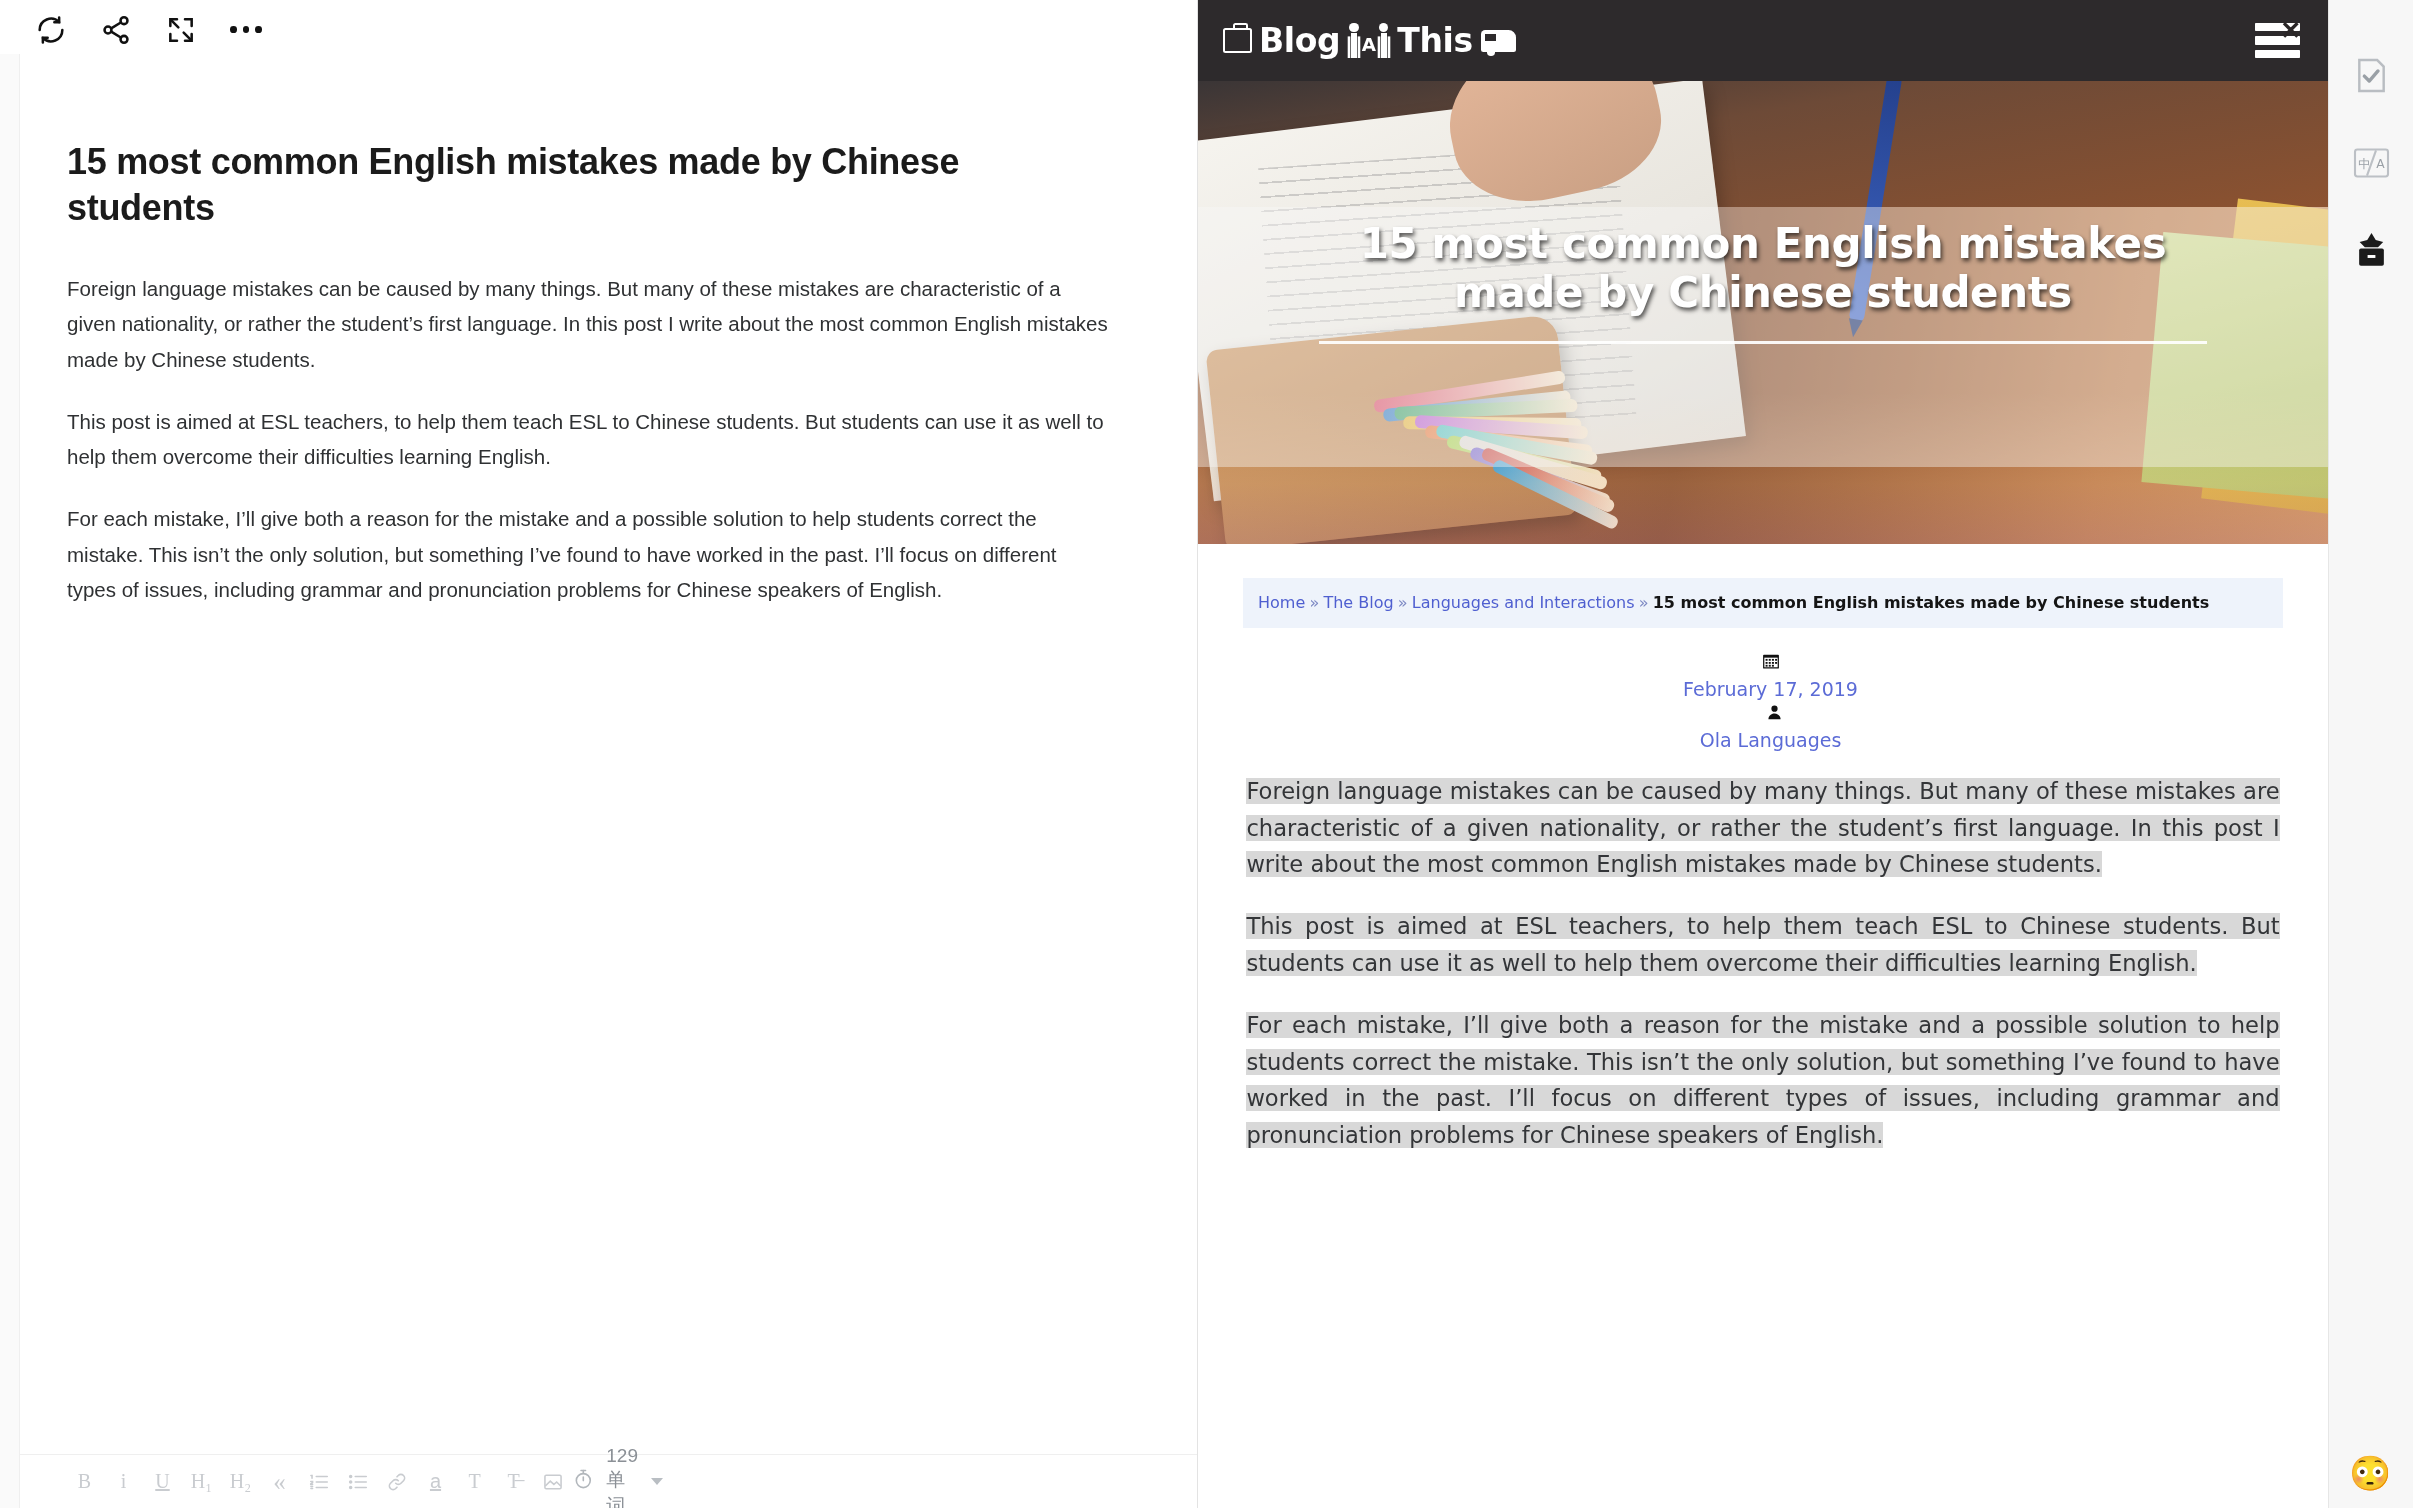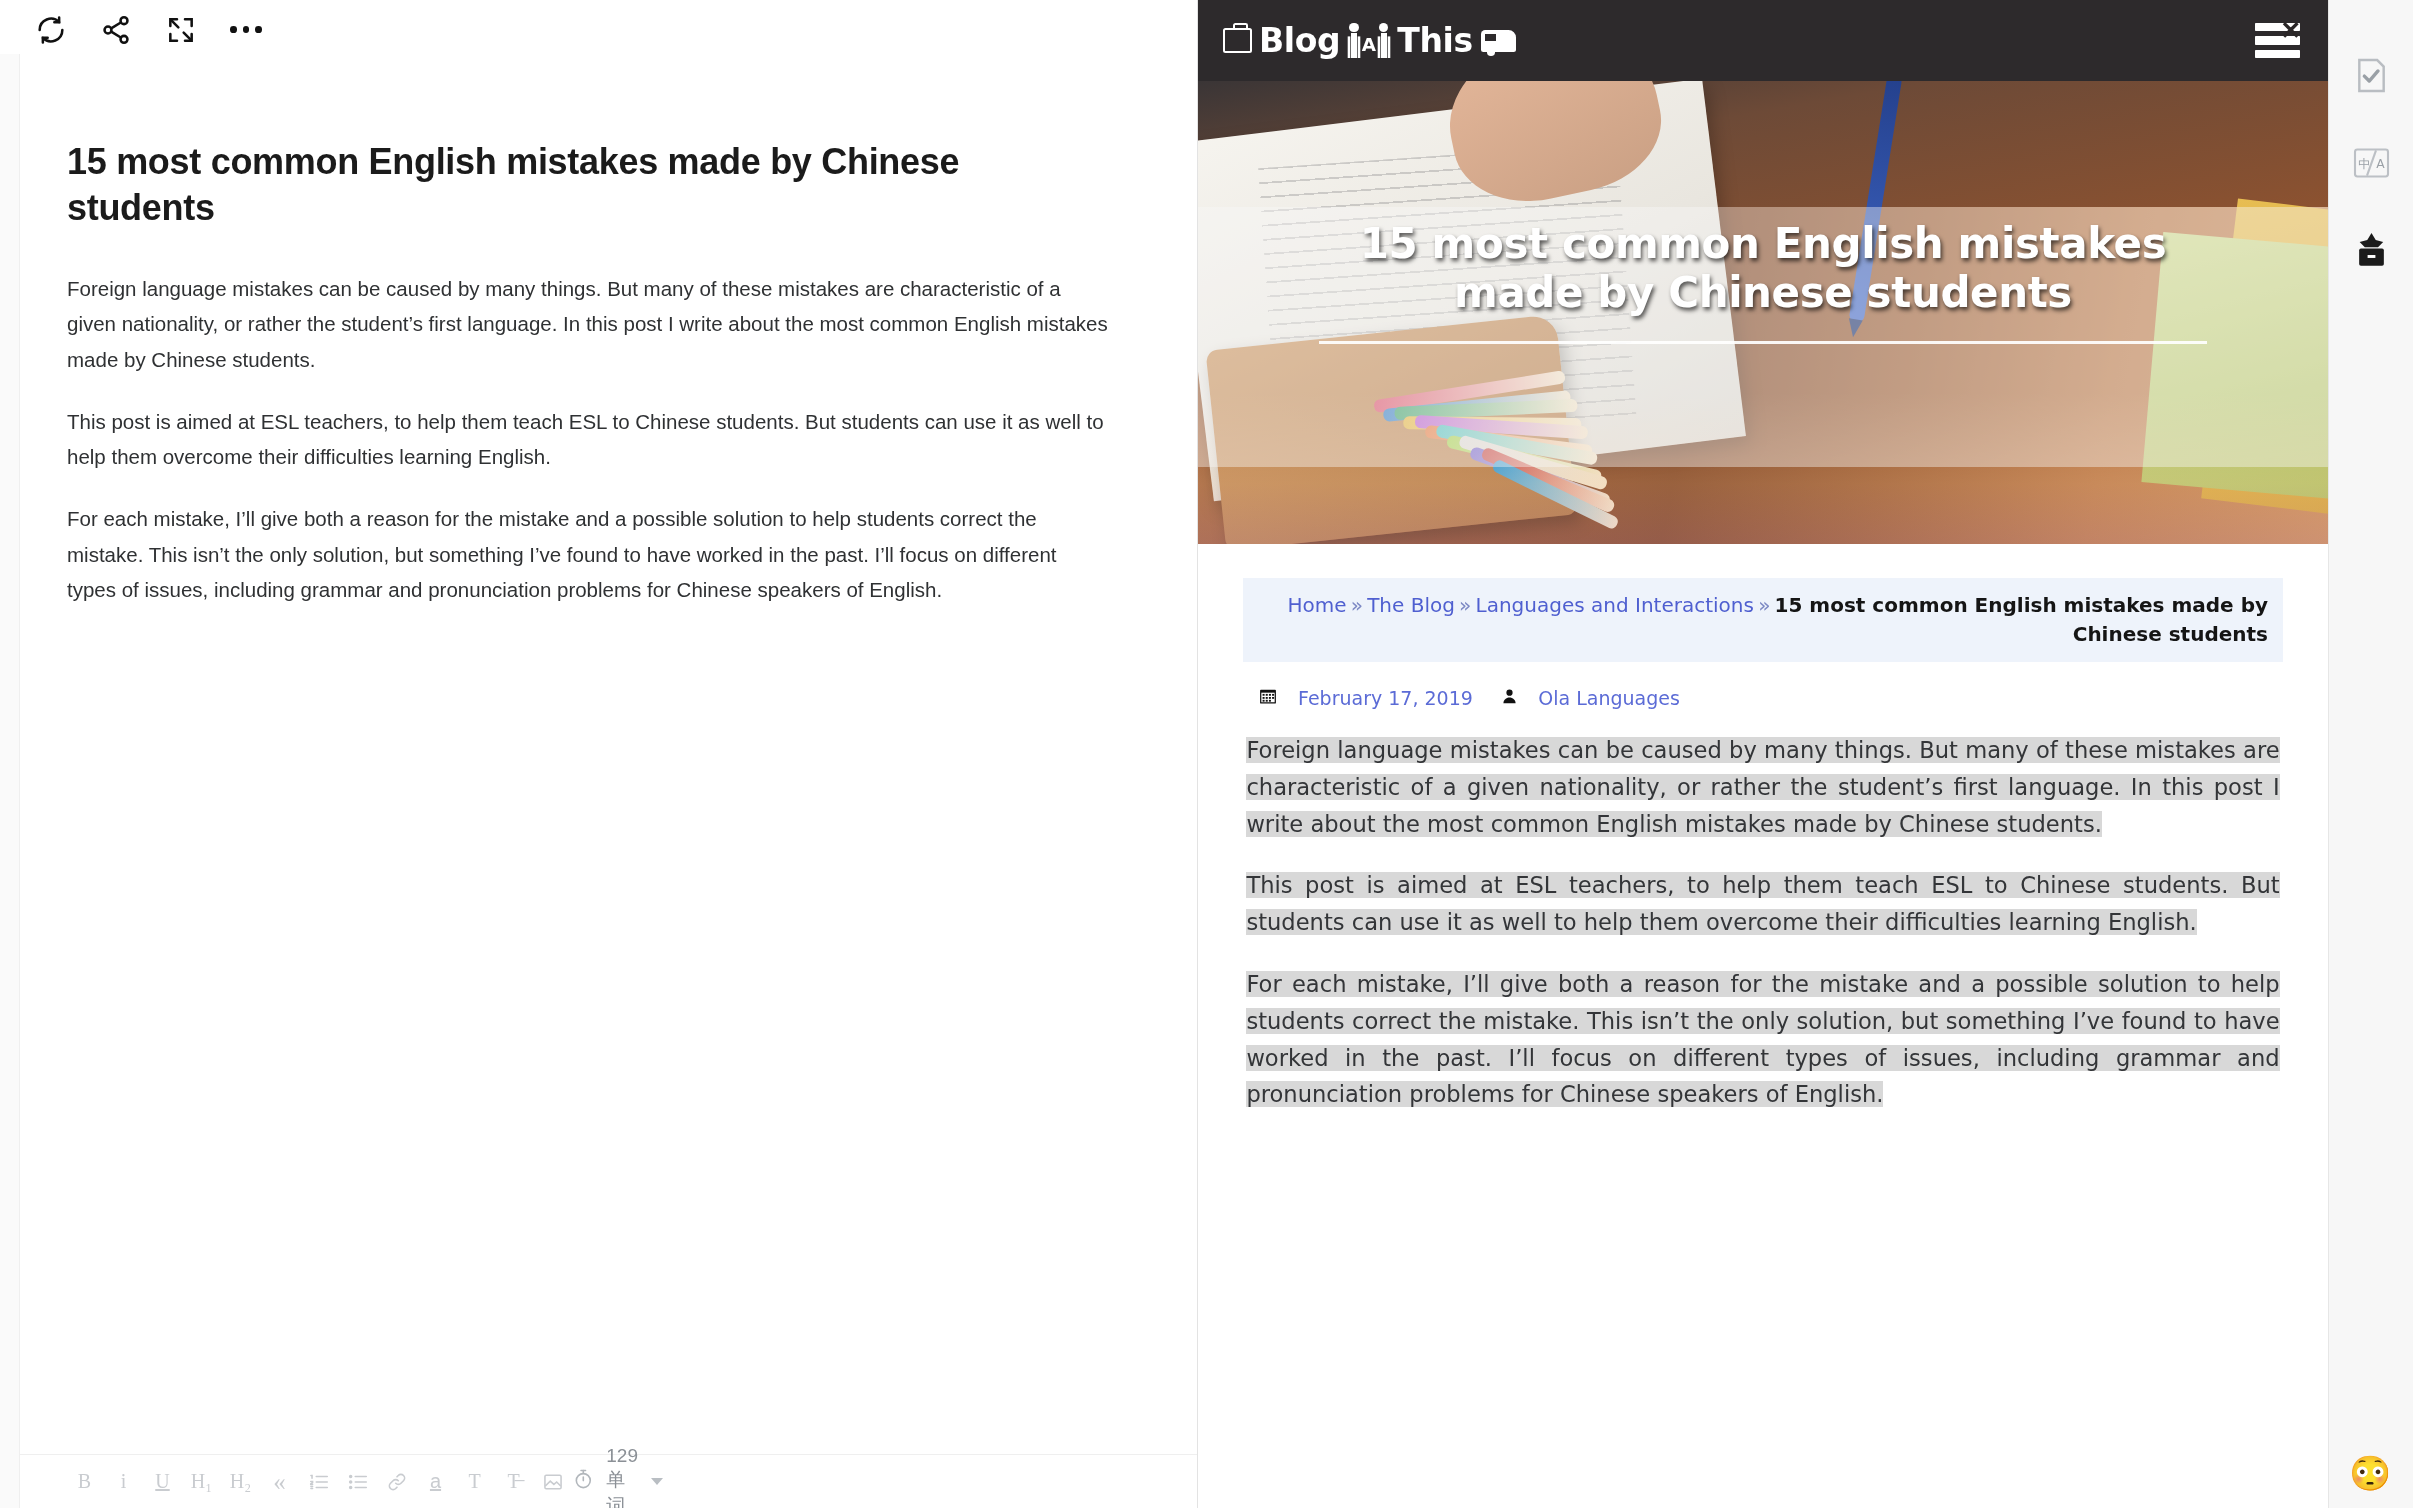--- a/index.html
+++ b/index.html
@@ -193,35 +193,36 @@
   .hero-sub{
     margin-top:35px;color:#f2f2f2;font-size:25px;
     font-family:"DejaVu Sans", sans-serif;
     text-shadow:0.8px 1.7px 3.4px rgba(0,0,0,.6);
     text-align:center;
   }
 
   .site-content{padding:34px 45px 0 45px;background:#fff;}
   .breadcrumb{
     background:#eef3fb;
-    text-align:right;
+    text-align:left;
     padding:13.4px 15px;
-    font-size:20px;line-height:1.44;
+    font-size:16px;line-height:1.44;
     color:#111;
     font-family:"DejaVu Sans", sans-serif;
   }
   .breadcrumb a{color:#4f5fd0;text-decoration:none;}
   .breadcrumb .sep{color:#7d89c4;padding:0 4.2px;}
   .breadcrumb .current{font-weight:700;color:#151515;}
 
   .post-meta{
-    display:flex;align-items:center;gap:20px;
+    display:flex;align-items:center;gap:3px;
     margin:23.5px 0 22px 15px;
     font-size:19px;color:#5b6bd6;
     font-family:"DejaVu Sans", sans-serif;
+    flex-direction:column;
   }
   .post-meta .mi{color:#111;font-size:18.4px;}
   .post-meta .author{margin-left:8.4px;}
 
   .post-body{padding:0 3.4px 0 3.4px;}
   .post-p{
     font-size:22.6px;line-height:1.63;
     text-align:justify;
     color:#333538;
     font-family:"DejaVu Sans", sans-serif;

